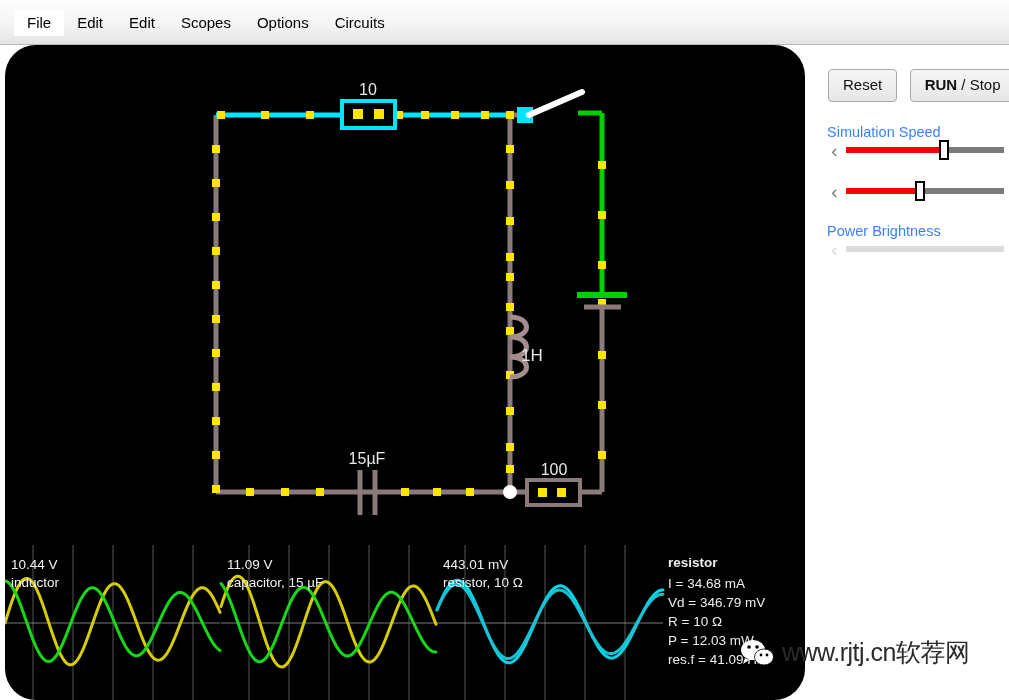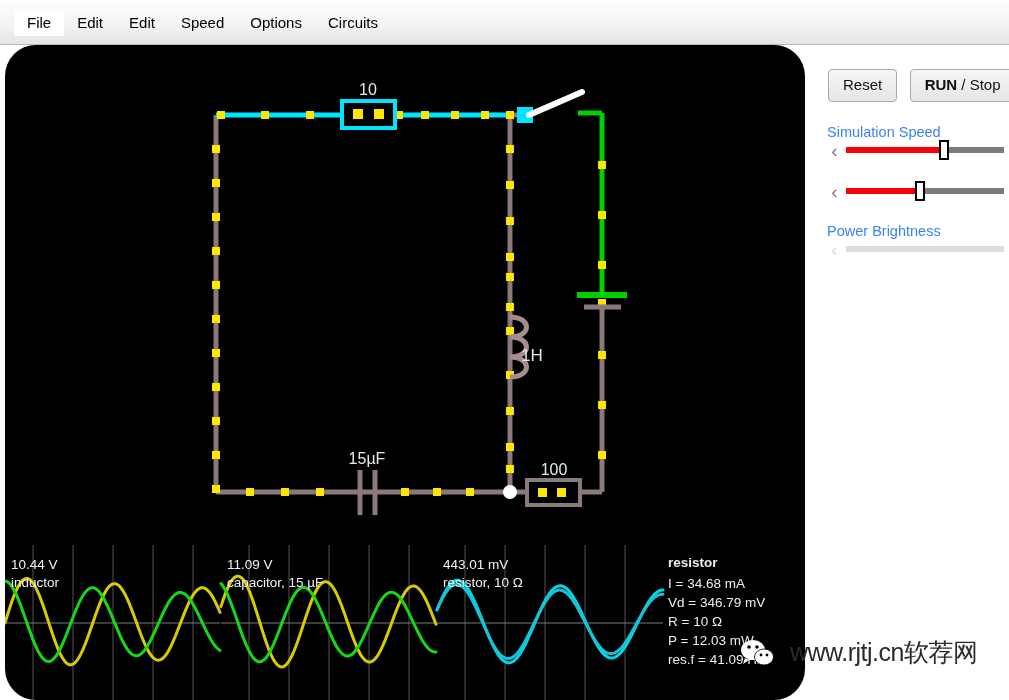--- a/index.html
+++ b/index.html
@@ -98,42 +98,42 @@
     transform: translateX(-50%);
     cursor: pointer;
   }
   .slider-group.disabled .track { background: #dcdcdc; }
 
   .circuit-info { margin: 26px 0 0 7px; font-size: 14.5px; color: #000; line-height: 1.45; }
 
   
   #watermark {
     position: absolute; left: 740px; top: 636px;
-    display: flex; align-items: center; gap: 16px;
+    display: flex; align-items: center; gap: 8px;
     pointer-events: none;
   }
   #wm-text {
     font-size: 25px;
     color: #2b2b2b;
     font-family: "Liberation Sans", sans-serif;
     letter-spacing: -0.5px;
     white-space: nowrap;
   }
   #wm-logo { width: 34px; height: 30px; }
 </style>
 </head>
 <body>
 
 <div id="app">
 
   <div id="menubar">
     <div class="menu-item active">File</div>
     <div class="menu-item">Edit</div>
     <div class="menu-item">Edit</div>
-    <div class="menu-item">Speed</div>
+    <div class="menu-item">Scopes</div>
     <div class="menu-item">Options</div>
     <div class="menu-item">Circuits</div>
   </div>
 
   <div id="canvas-wrap">
 
     <svg id="circuit-svg" width="800" height="500" viewBox="0 0 800 500">
       <defs>
         <g id="dot">
             <rect x="-4" y="-4" width="8" height="8" fill="#ffe600"></rect>

